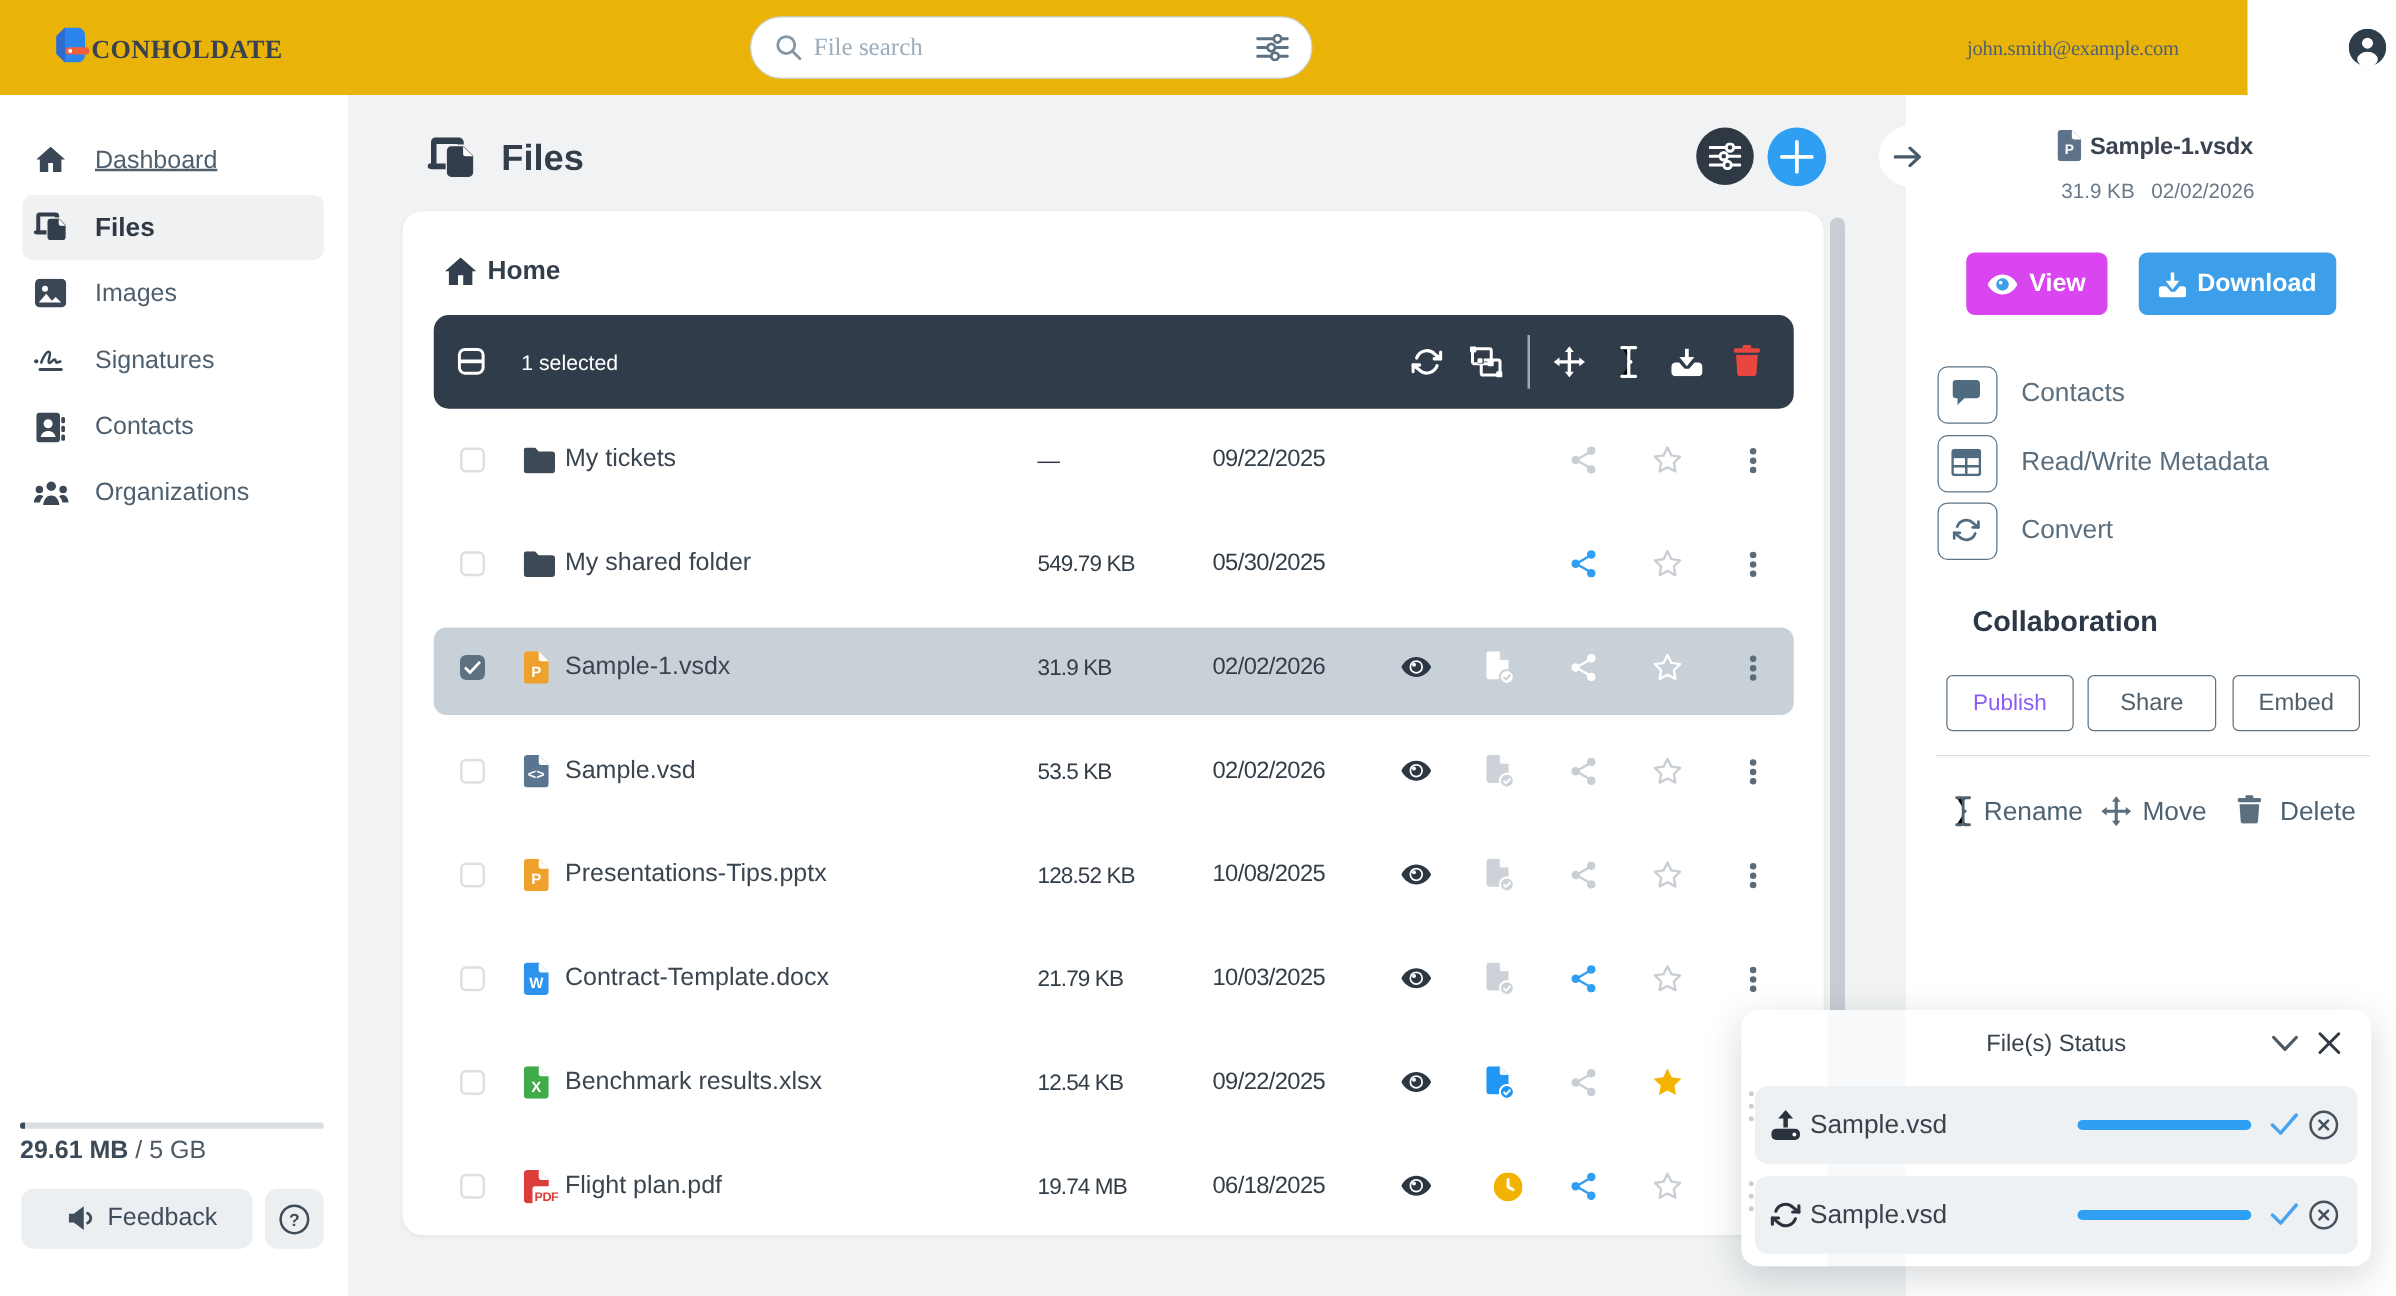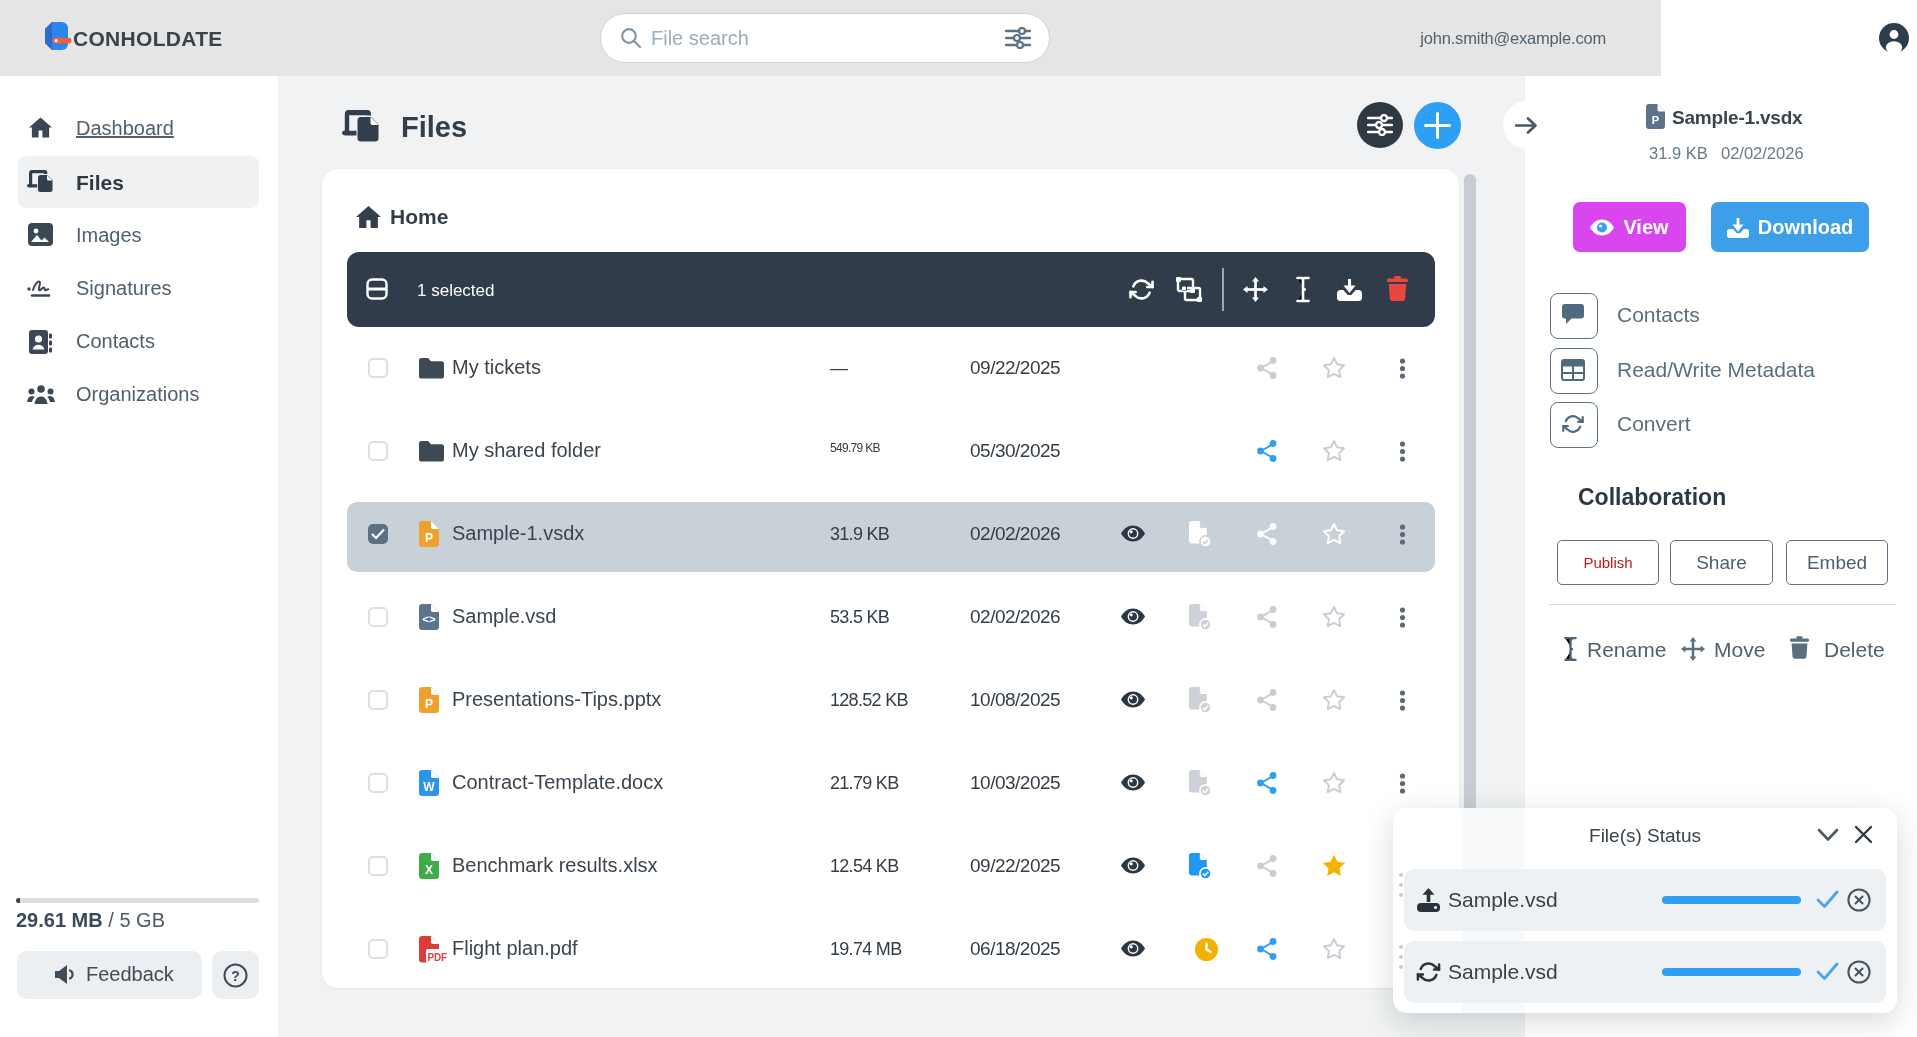--- a/index.html
+++ b/index.html
@@ -6,21 +6,21 @@
     font-family:"Liberation Sans",sans-serif;-webkit-font-smoothing:antialiased;}
   .abs{position:absolute;}
   .flex{display:flex;align-items:center;}
 </style>
 </head>
 <body>
 <div class="abs" style="left:0;top:0;width:1917px;height:1037px;background:#fff;">
 
 <div class="abs" style="left:278px;top:76px;width:1247px;height:961px;background:#f0f2f3;"></div>
 
-<div class="abs" style="left:0;top:0;width:1661px;height:76px;background:#e5e5e5;">
+<div class="abs" style="left:0;top:0;width:1798px;height:76px;background:#eab308;font-family:Liberation Serif, serif;">
 
   <svg class="abs" style="left:45px;top:22px;" width="34" height="28" viewBox="0 0 34 28">
     <path d="M7 0h10a6 6 0 016 6v16a6 6 0 01-6 6H7L0 21V7z" fill="#2a86ec"></path>
     <path d="M7 0L0 7v14l7 7z" fill="#2f6ad1"></path>
     <rect x="7.5" y="15.8" width="19" height="5.8" rx="2.9" fill="#f2603a"></rect>
     <circle cx="11.2" cy="18.7" r="1.6" fill="#fff"></circle>
   </svg>
   <div class="abs" style="left:73px;top:27px;font-size:21px;font-weight:bold;color:#39424e;letter-spacing:.3px;">CONHOLDATE</div>
 
   <div class="abs" style="left:600px;top:13px;width:448px;height:48px;border:1px solid #ccd4d9;border-radius:25px;background:#fff;">
@@ -236,21 +236,21 @@
         <circle cx="3.5" cy="10.5" r="2.6" fill="#5d6b79"></circle>
         <circle cx="3.5" cy="18" r="2.6" fill="#5d6b79"></circle>
       </svg>
 </div>
 <div class="abs" style="left:347px;top:416px;width:1088px;height:70px;">
 <div class="abs" style="left:21px;top:25px;width:16px;height:16px;background:#fff;border:2px solid #dbe0e4;border-radius:5px;"></div>
 <svg class="abs" style="left:72px;top:25px;" width="25" height="21" viewBox="0 0 25 21">
         <path d="M2.5 0h6.5l3 3.2h10.5A2.5 2.5 0 0125 5.7V18a2.6 2.6 0 01-2.6 2.6H2.6A2.6 2.6 0 010 18V2.5A2.5 2.5 0 012.5 0z" fill="#3d4955"></path>
       </svg>
 <div class="abs" style="left:105px;top:23px;font-size:20px;color:#3a4550;">My shared folder</div>
-<div class="abs" style="left:483px;top:25px;font-size:12px;letter-spacing:-.7px;color:#333d47;">549.79 KB</div>
+<div class="abs" style="left:483px;top:25px;font-size:18px;letter-spacing:-.7px;color:#333d47;">549.79 KB</div>
 <div class="abs" style="left:623px;top:24px;font-size:19px;letter-spacing:-.5px;color:#333d47;">05/30/2025</div>
 <svg class="abs" style="left:910px;top:24px;" width="20" height="22" viewBox="0 0 20 22">
         <g stroke="#2e9ff2" stroke-width="2">
           <line x1="16" y1="4" x2="4" y2="11"></line>
           <line x1="4" y1="11" x2="16" y2="18"></line>
         </g>
         <circle cx="16" cy="3.5" r="3.4" fill="#2e9ff2"></circle>
         <circle cx="3.5" cy="11" r="3.4" fill="#2e9ff2"></circle>
         <circle cx="16" cy="18.5" r="3.4" fill="#2e9ff2"></circle>
       </svg>
@@ -559,21 +559,21 @@
 <svg class="abs" style="left:1562px;top:413px;" width="22" height="22" viewBox="0 0 24 24">
   <g fill="none" stroke="#4f6b80" stroke-width="2.4" stroke-linecap="round" stroke-linejoin="round">
     <polyline points="22.6 4.6 22.6 9.6 17.6 9.6"></polyline>
     <polyline points="1.4 19.4 1.4 14.4 6.4 14.4"></polyline>
     <path d="M4.2 9a8.3 8.3 0 0113.7-3.1l4.7 3.7M1.4 14.4l4.7 3.7A8.3 8.3 0 0019.8 15"></path>
   </g>
 </svg>
 <div class="abs" style="left:1617px;top:412px;font-size:21px;color:#5a6e7d;">Convert</div>
 
 <div class="abs" style="left:1550px;top:484px;font-size:23px;font-weight:bold;color:#2c3845;margin-left:28px;">Collaboration</div>
-<div class="abs flex" style="left:1557px;top:540px;width:100px;height:43px;border:1px solid #5d7587;border-radius:5px;justify-content:center;font-size:15px;color:#b91c1c;">Publish</div>
+<div class="abs flex" style="left:1557px;top:540px;width:100px;height:43px;border:1px solid #5d7587;border-radius:5px;justify-content:center;font-size:18px;color:#8b5cf6;">Publish</div>
 <div class="abs flex" style="left:1670px;top:540px;width:101px;height:43px;border:1px solid #5d7587;border-radius:5px;justify-content:center;font-size:19px;color:#4f5f6c;">Share</div>
 <div class="abs flex" style="left:1786px;top:540px;width:100px;height:43px;border:1px solid #5d7587;border-radius:5px;justify-content:center;font-size:19px;color:#4f5f6c;">Embed</div>
 <div class="abs" style="left:1549px;top:604px;width:347px;height:1px;background:#d7dbdf;"></div>
 
 <svg class="abs" style="left:1563px;top:636px;" width="15" height="26" viewBox="0 0 16 27">
   <g stroke="#4d6170" stroke-width="2.4" stroke-linecap="round">
     <path d="M2.5 2h4.2c1 0 1.3.6 1.3 1.8v8.4c0 .9.4 1.3 1.6 1.3"></path>
     <path d="M13.5 2H9.3C8.3 2 8 2.6 8 3.8"></path>
     <path d="M2.5 25h4.2c1 0 1.3-.6 1.3-1.8v-8.4c0-.9.4-1.3 1.6-1.3"></path>
     <path d="M13.5 25H9.3c-1 0-1.3-.6-1.3-1.8"></path>

